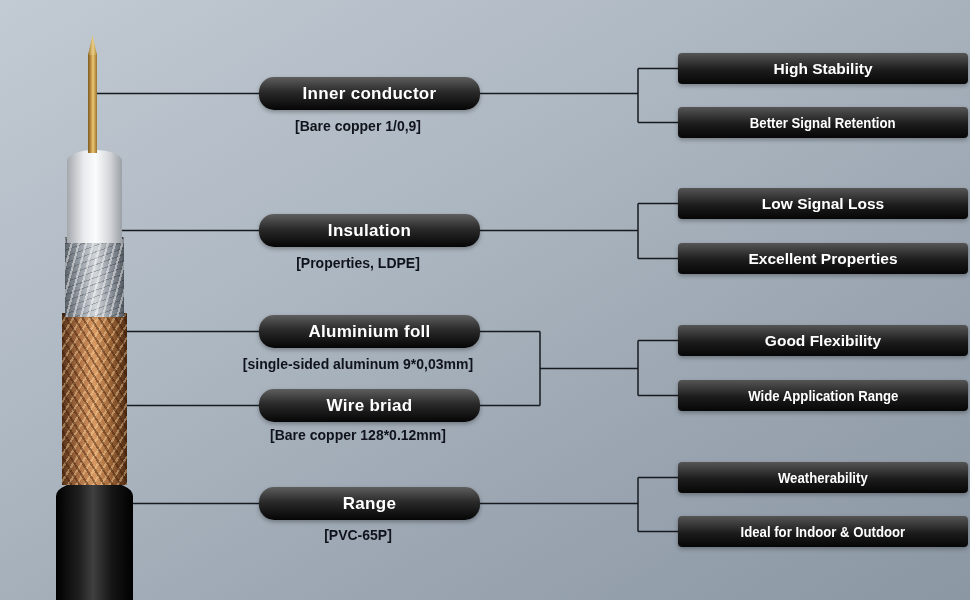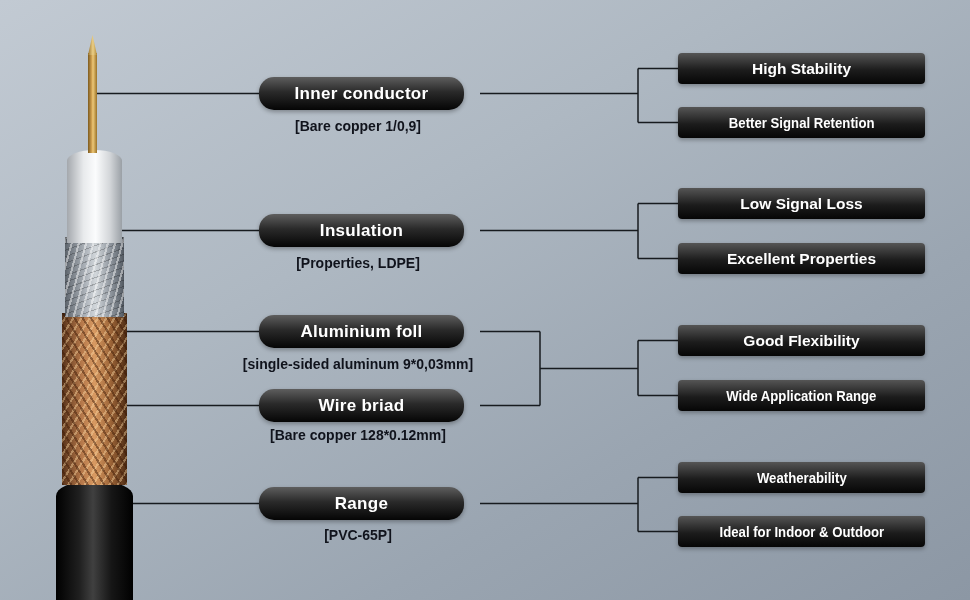--- a/index.html
+++ b/index.html
@@ -47,36 +47,36 @@
     box-shadow: inset 0 5px 6px -4px rgba(0,0,0,0.5);
   }
   .jacket {
     left: 56px; top: 481px; width: 77px; height: 119px;
     background: linear-gradient(90deg, #000, #1f1f1f 30%, #404040 48%, #161616 72%, #000);
     border-radius: 34px 34px 0 0 / 15px 15px 0 0;
   }
 
   
   .pill {
-    position: absolute; left: 259px; width: 205px; height: 33px;
+    position: absolute; left: 259px; width: 221px; height: 33px;
     border-radius: 15px;
     background: linear-gradient(180deg, #5e5e5e, #2a2a2a 45%, #050505);
     color: #fff; font-weight: bold; font-size: 17px; letter-spacing: 0.3px;
     display: flex; align-items: center; justify-content: center;
     box-shadow: 0 2px 4px rgba(0,0,0,0.30);
   }
   .spec {
     position: absolute; left: 208px; width: 300px; height: 22px;
     text-align: center; color: #10131c; font-weight: bold; font-size: 14px;
     display: flex; align-items: flex-start; justify-content: center;
   }
 
   
   .badge {
-    position: absolute; left: 678px; width: 247px; height: 31px;
+    position: absolute; left: 678px; width: 290px; height: 31px;
     border-radius: 4px;
     background: linear-gradient(180deg, #555, #1c1c1c 55%, #060606);
     color: #fff; font-weight: bold; font-size: 15.5px;
     display: flex; align-items: center; justify-content: center;
     box-shadow: 0 2px 4px rgba(0,0,0,0.30);
   }
   .badge.condensed span { transform: scaleX(0.85); transform-origin: center; white-space: nowrap; }
 </style>
 </head>
 <body>

